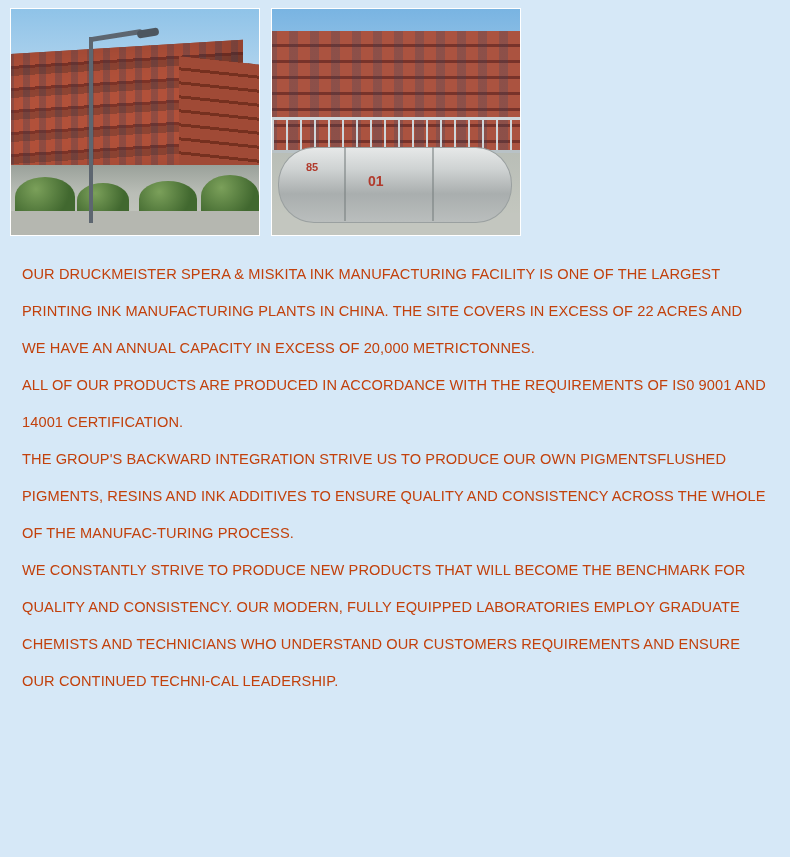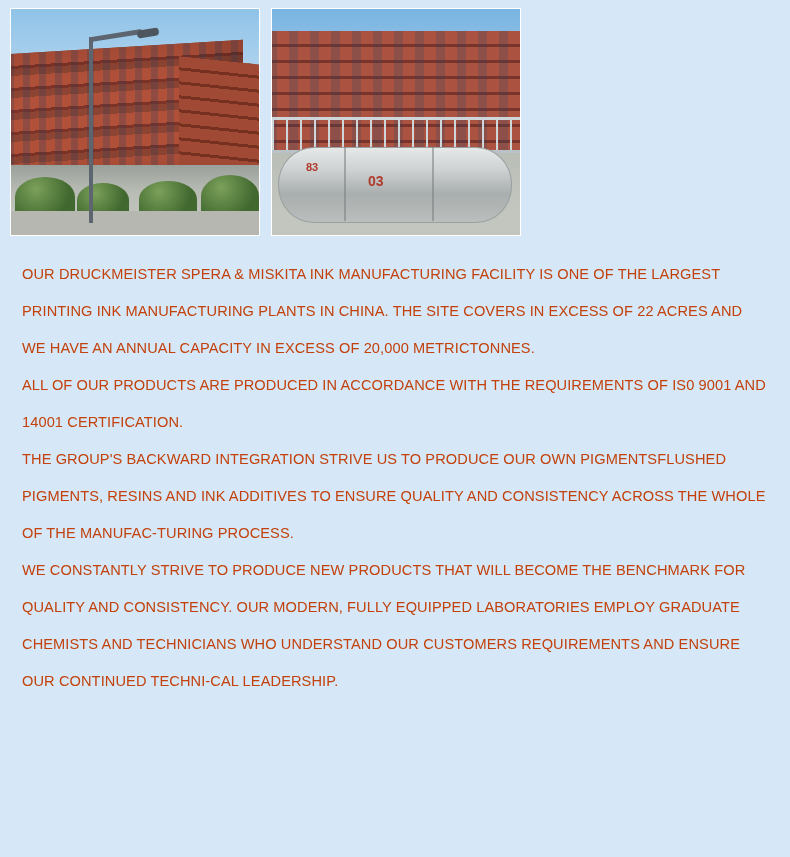--- a/index.html
+++ b/index.html
@@ -356,22 +356,22 @@
     </div>
 
 
     <div class="photo p3">
       <div class="bldg"></div>
       <div class="railing"></div>
       <div class="pad"></div>
       <div class="tank"></div>
       <div class="tank-ring tr1"></div>
       <div class="tank-ring tr2"></div>
-      <div class="tank-num tn1">83</div>
-      <div class="tank-num tn2">03</div>
+      <div class="tank-num tn1">85</div>
+      <div class="tank-num tn2">01</div>
     </div>
 
   </div>
 
   <div class="copy">
     <p class="para">OUR DRUCKMEISTER SPERA &amp; MISKITA INK MANUFACTURING FACILITY IS ONE OF THE LARGEST PRINTING INK MANUFACTURING PLANTS IN CHINA. THE SITE COVERS IN EXCESS OF 22 ACRES AND WE HAVE AN ANNUAL CAPACITY IN EXCESS OF 20,000 METRICTONNES.</p>
     <p class="para">ALL OF OUR PRODUCTS ARE PRODUCED IN ACCORDANCE WITH THE REQUIREMENTS OF IS0 9001 AND 14001 CERTIFICATION.</p>
     <p class="para">THE GROUP'S BACKWARD INTEGRATION STRIVE US TO PRODUCE OUR OWN PIGMENTSFLUSHED PIGMENTS, RESINS AND INK ADDITIVES TO ENSURE QUALITY AND CONSISTENCY ACROSS THE WHOLE OF THE MANUFAC-TURING PROCESS.</p>
     <p class="para">WE CONSTANTLY STRIVE TO PRODUCE NEW PRODUCTS THAT WILL BECOME THE BENCHMARK FOR QUALITY AND CONSISTENCY. OUR MODERN, FULLY EQUIPPED LABORATORIES EMPLOY GRADUATE CHEMISTS AND TECHNICIANS WHO UNDERSTAND OUR CUSTOMERS REQUIREMENTS AND ENSURE OUR CONTINUED TECHNI-CAL LEADERSHIP.</p>
   </div>

